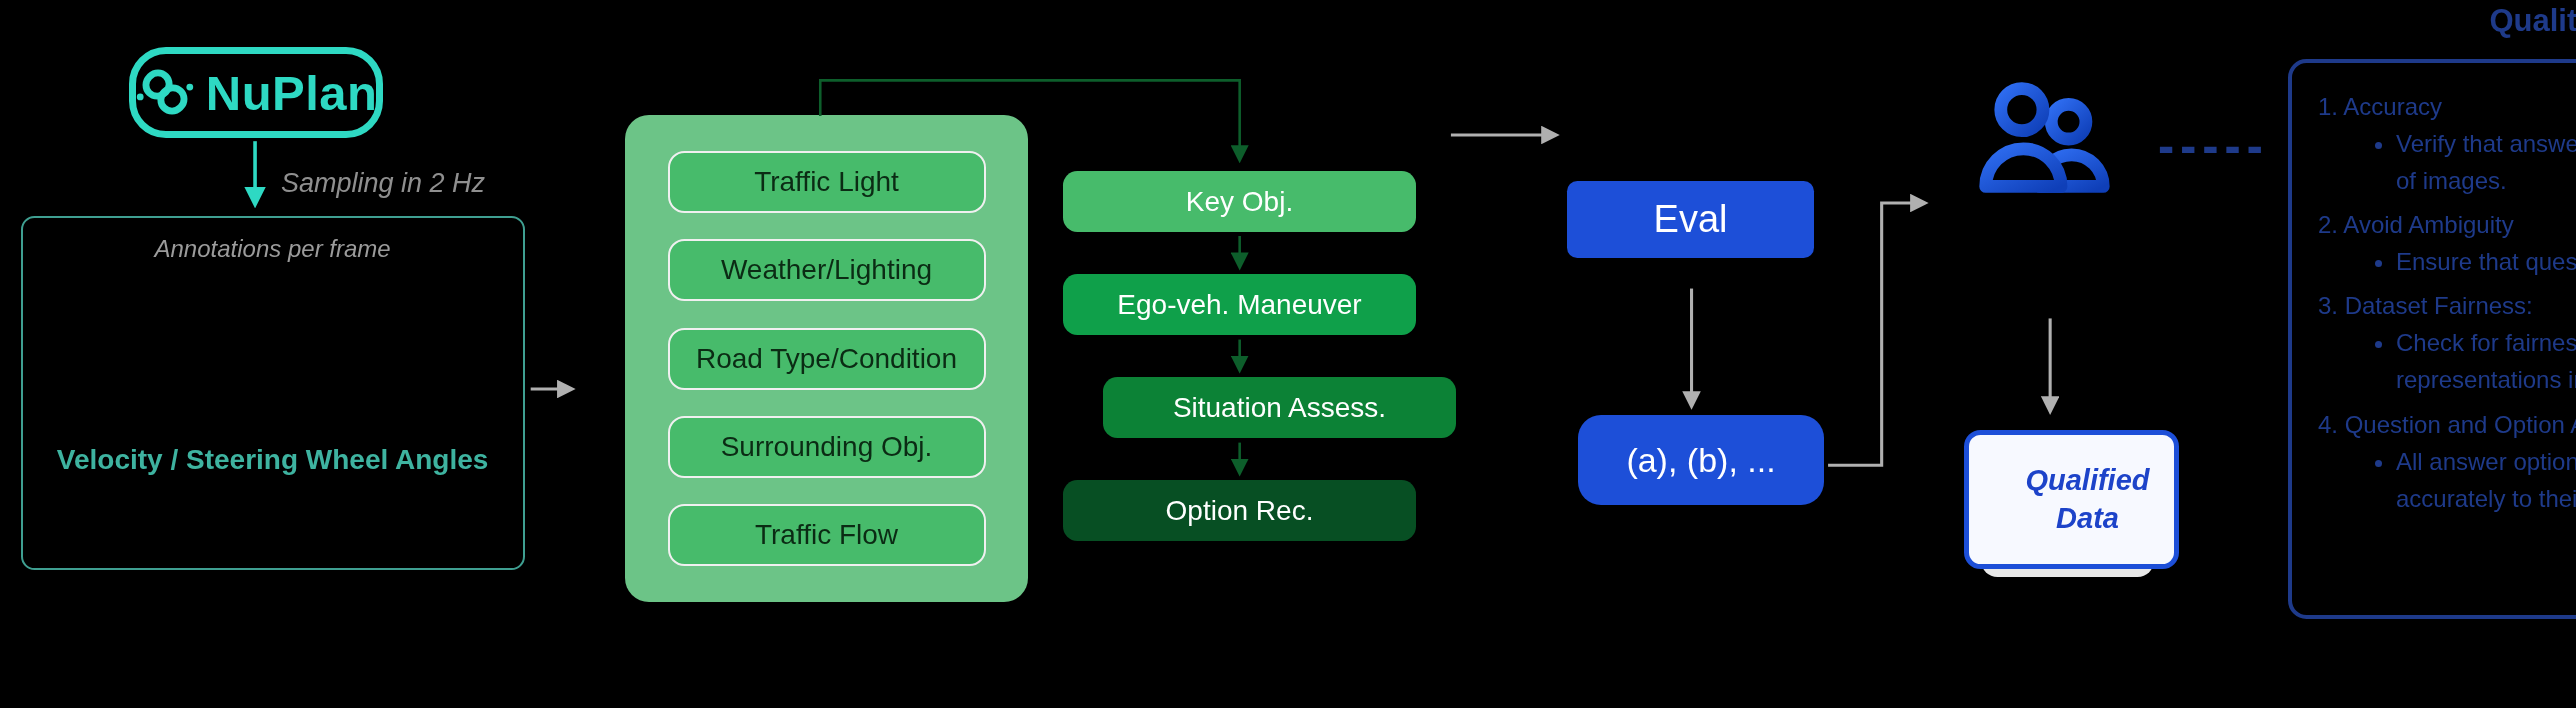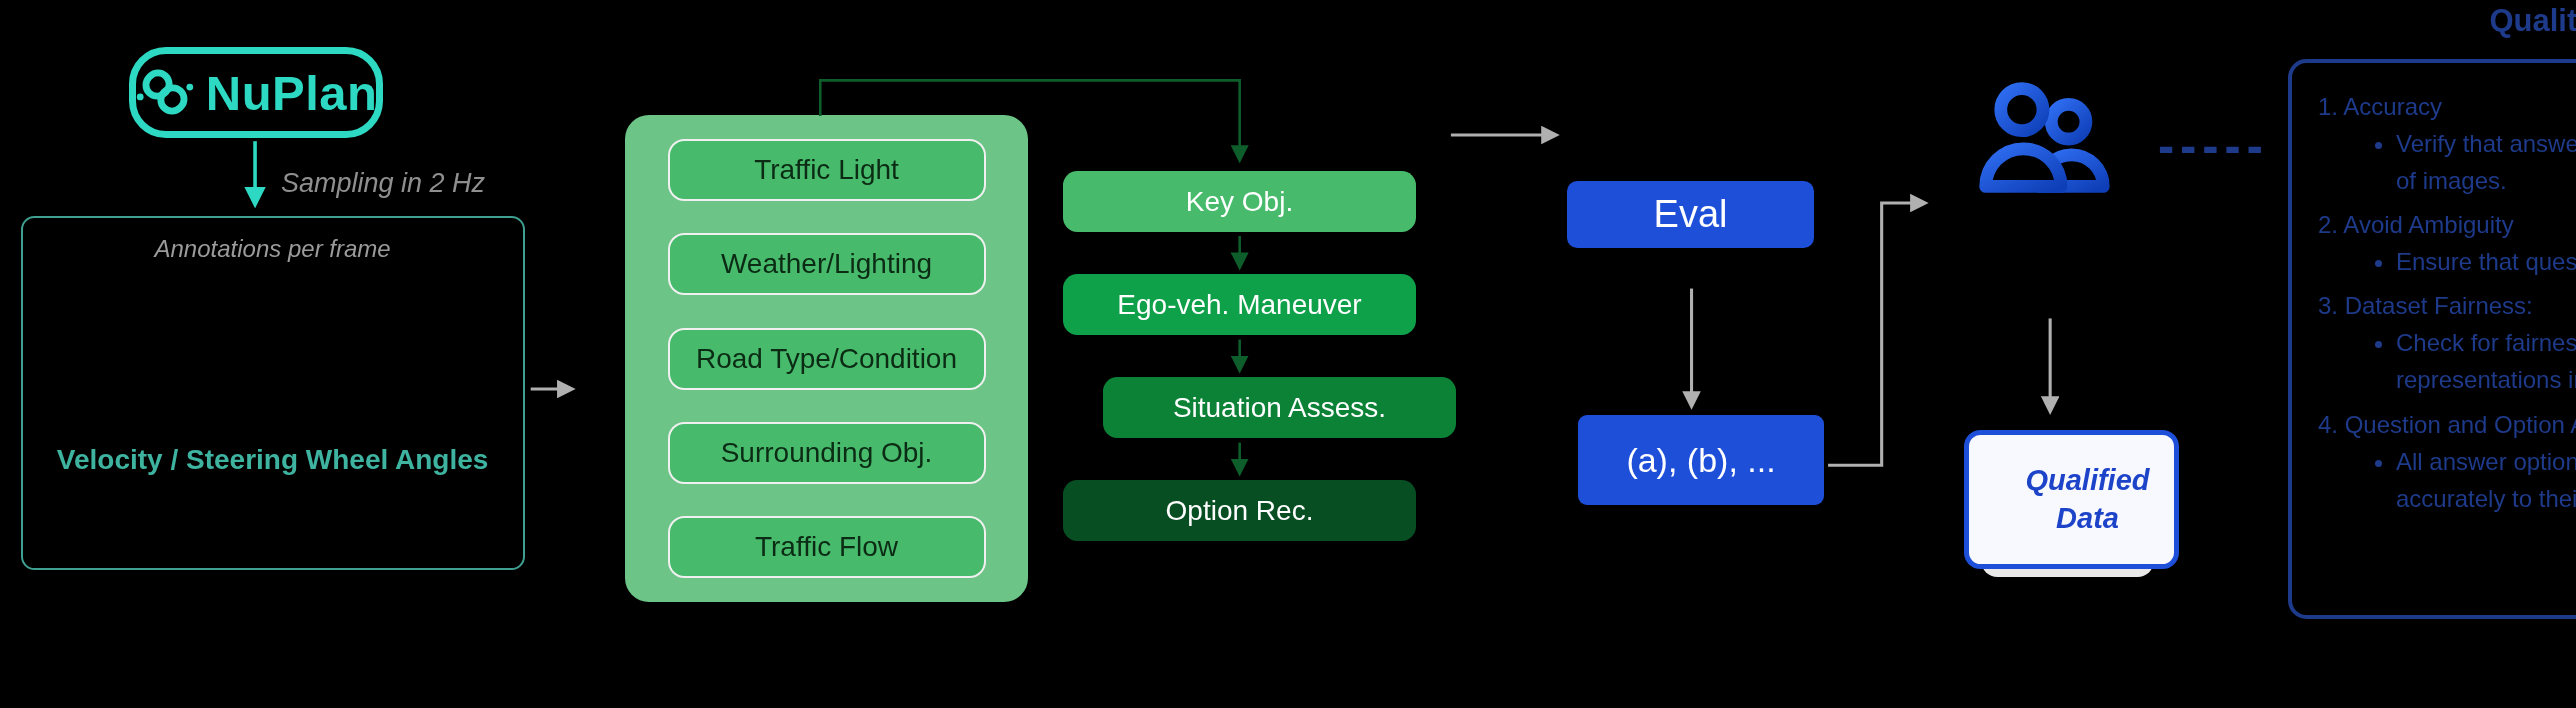--- a/index.html
+++ b/index.html
@@ -21,41 +21,41 @@
     color:#9b9b9b;font-size:24px;font-style:italic;}
   .traffic-situation{position:absolute;left:0;top:61px;width:100%;text-align:center;
     color:#3eb3a0;font-size:27px;font-weight:bold;}
   .velocity-label{position:absolute;left:0;top:226px;width:100%;text-align:center;
     color:#3eb3a0;font-size:28px;font-weight:bold;}
 
   
   .attr-panel{position:absolute;left:625px;top:115px;width:403px;height:487px;
     background:#6cc487;border-radius:24px;display:flex;flex-direction:column;
     justify-content:space-between;padding:24px 0;box-sizing:border-box;}
-  .attr-box{margin:0 auto;width:314px;height:58px;background:#47bb6b;
+  .attr-box{margin:12px auto;width:314px;height:58px;background:#47bb6b;
     border:2.6px solid #f0f0f0;border-radius:16.5px;display:flex;align-items:center;
     justify-content:center;color:#0b2b14;font-size:28px;}
 
   
   .step{position:absolute;left:1063px;width:353px;height:61px;border-radius:14.4px;
     display:flex;align-items:center;justify-content:center;color:#fff;font-size:28px;}
   .step-0{top:171px;background:#47bb6b;}
   .step-1{top:274px;background:#0fa04a;}
   .step-2{top:377px;background:#0c8236;margin-left:40px;}
   .step-3{top:480px;background:#074f23;}
 
   
   .train-box{position:absolute;left:1567px;top:36px;width:247px;height:130px;
     border:5.7px solid #1d4fd8;border-radius:10.3px;display:flex;align-items:center;
     justify-content:center;color:#1d4fd8;font-size:44px;}
-  .eval-box{position:absolute;left:1567px;top:181px;width:247px;height:67px;
+  .eval-box{position:absolute;left:1567px;top:181px;width:247px;height:77px;
     background:#1d4fd8;border-radius:10.3px;display:flex;align-items:center;
     justify-content:center;color:#fff;font-size:38px;}
   .options-box{position:absolute;left:1578px;top:415px;width:246px;height:90px;
-    background:#1d4fd8;border-radius:9px;display:flex;align-items:center;
+    background:#1d4fd8;border-radius:23px;display:flex;align-items:center;
     justify-content:center;color:#fff;font-size:34px;}
 
   
   .people-wrap{position:absolute;left:1973px;top:81px;width:152px;height:113px;}
   .qualified-shadow{position:absolute;left:1981px;top:448px;width:173px;height:129px;
     background:#e9e9e9;border-radius:16.5px;box-shadow:0 6.2px 14.4px rgba(0,0,0,.55);}
   .qualified-box{position:absolute;left:1964px;top:430px;width:173px;height:129px;
     background:#f7f9ff;border:5.2px solid #1d4fd8;border-radius:16.5px;display:flex;
     flex-direction:column;align-items:center;justify-content:center;
     color:#1d43c9;font-size:29px;font-style:italic;font-weight:bold;line-height:1.3;padding-left:32px;}

